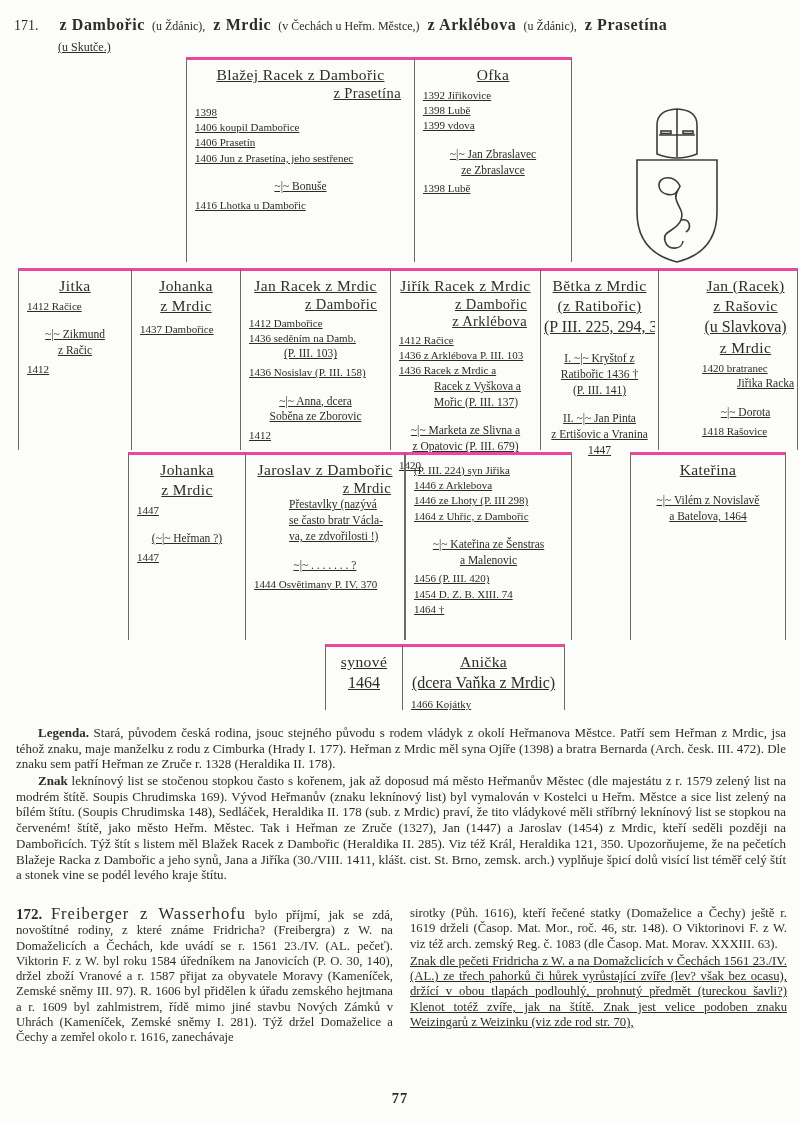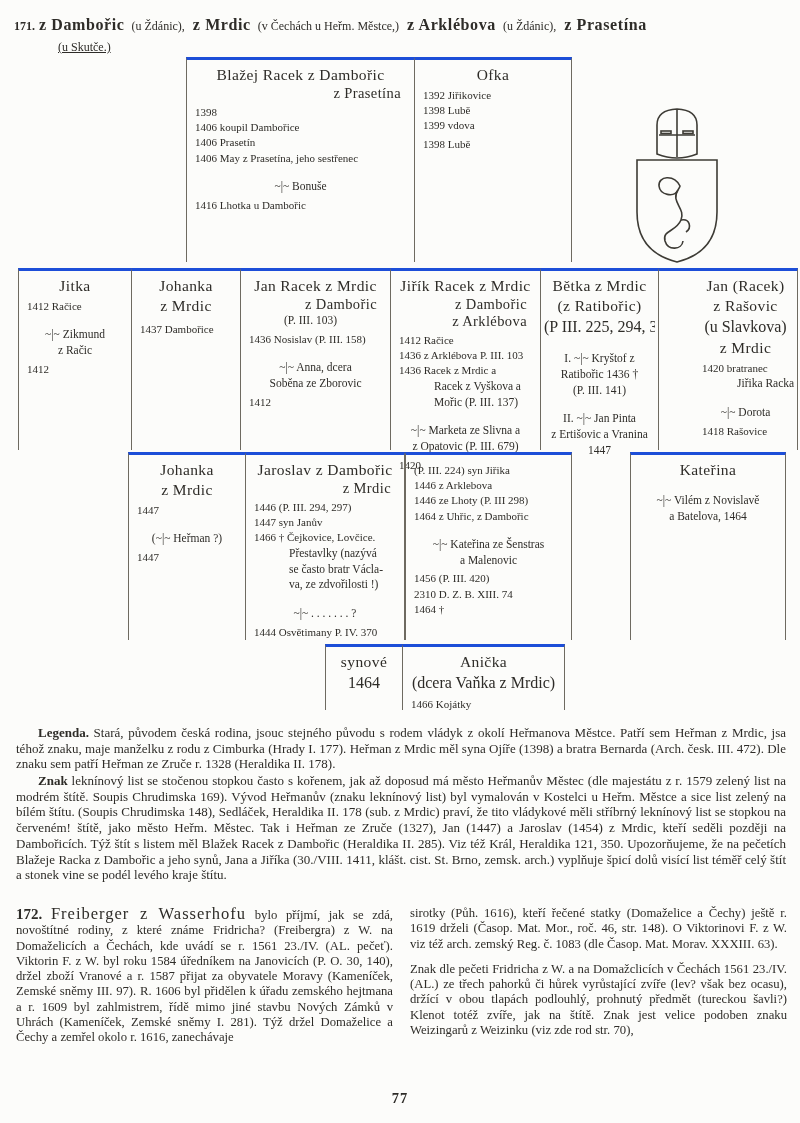--- a/index.html
+++ b/index.html
@@ -4,29 +4,29 @@
 <style>
   html,body{margin:0;padding:0;background:#e8e6e0;}
   .page{
     position:relative;width:800px;height:1123px;margin:0 auto;
     background:#fcfcfa;color:#2e2c28;
     font-family:"Liberation Serif","DejaVu Serif",serif;
     overflow:hidden;
   }
   
   .hdr{position:absolute;left:14px;top:16px;width:774px;white-space:nowrap;}
-  .hdr .num{font-weight:bold;font-size:12px;margin-right:0;}
+  .hdr .num{font-weight:normal;font-size:14px;margin-right:17px;}
   .hdr .fam{font-weight:bold;font-size:16px;letter-spacing:.6px;}
   .hdr .famnote{font-size:12px;margin:0 4px 0 3px;}
   .hdr2{position:absolute;left:58px;top:40px;font-size:12px;text-decoration:underline;}
   
   .pbox{
     position:absolute;box-sizing:border-box;
-    border-top:3px solid #1d4ed8;border-left:1px solid #6e6a60;
-    padding:5px 3px 2px 3px;background:transparent;
+    border-top:3px solid #ec4899;border-left:1px solid #6e6a60;
+    padding:5px 3px 2px 3px;background:transparent;text-decoration:underline;
   }
   .pbox.rb{border-right:1px solid #6e6a60;}
   .blk{margin:0;}
   .blk-title{text-align:center;font-size:15.5px;line-height:1.3;letter-spacing:.4px;}
   .blk-title2{text-align:right;font-size:14.5px;padding-right:10px;letter-spacing:.4px;}
   .blk-note{text-align:center;font-size:16px;line-height:1.35;}
   .blk-events{font-size:11px;line-height:1.38;padding-left:5px;margin-top:3px;}
   .blk-indent{font-size:11.5px;line-height:1.38;padding-left:40px;}
   .blk-marriage{text-align:center;font-size:11.5px;line-height:1.38;margin-top:13px;}
   .ln{white-space:nowrap;overflow:hidden;}
@@ -44,21 +44,21 @@
   
   .col{
     position:absolute;top:906px;width:377px;text-align:justify;
     font-size:12.7px;line-height:15.3px;
   }
   .col-left{left:16px;}
   .col-right{left:410px;}
   .s172num{font-weight:bold;font-size:15px;}
   .s172head{font-weight:normal;font-size:16.5px;letter-spacing:1px;}
   .col p{margin:0;}
-  .col p + p{margin-top:10px;}
+  .col p + p{margin-top:2px;text-decoration:underline;}
   
   .pageno{
     position:absolute;left:0;top:1090px;width:100%;text-align:center;
     font-size:14.5px;font-weight:bold;letter-spacing:1px;
   }
 </style>
 </head>
 <body>
 
 <div class="page">
@@ -102,38 +102,42 @@
       <div class="blk blk-title">
         <div class="ln">Blažej Racek z Dambořic</div>
       </div>
       <div class="blk blk-title2">
         <div class="ln">z Prasetína</div>
       </div>
       <div class="blk blk-events">
         <div class="ln">1398</div>
         <div class="ln">1406 koupil Dambořice</div>
         <div class="ln">1406 Prasetín</div>
-        <div class="ln">1406 May z Prasetína, jeho sestřenec</div>
+        <div class="ln">1406 Jun z Prasetína, jeho sestřenec</div>
       </div>
       <div class="blk blk-marriage">
         <div class="ln">~|~ Bonuše</div>
       </div>
       <div class="blk blk-events">
         <div class="ln">1416 Lhotka u Dambořic</div>
       </div>
     </div>
   <div class="pbox rb" style="left:414px;top:57px;width:158px;height:205px;">
       <div class="blk blk-title">
         <div class="ln">Ofka</div>
       </div>
       <div class="blk blk-events">
         <div class="ln">1392 Jiřikovice</div>
         <div class="ln">1398 Lubě</div>
         <div class="ln">1399 vdova</div>
       </div>
+      <div class="blk blk-marriage">
+        <div class="ln">~|~ Jan Zbraslavec</div>
+        <div class="ln">ze Zbraslavce</div>
+      </div>
       <div class="blk blk-events">
         <div class="ln">1398 Lubě</div>
       </div>
     </div>
 
   <div class="pbox" style="left:18px;top:268px;width:113px;height:182px;">
       <div class="blk blk-title">
         <div class="ln">Jitka</div>
       </div>
       <div class="blk blk-events">
@@ -158,20 +162,24 @@
       <div class="blk blk-events">
         <div class="ln">1437 Dambořice</div>
       </div>
     </div>
   <div class="pbox" style="left:240px;top:268px;width:150px;height:182px;">
       <div class="blk blk-title">
         <div class="ln">Jan Racek z Mrdic</div>
       </div>
       <div class="blk blk-title2">
         <div class="ln">z Dambořic</div>
+      </div>
+      <div class="blk blk-events">
+        <div class="ln">1412 Dambořice</div>
+        <div class="ln">1436 seděním na Damb.</div>
       </div>
       <div class="blk blk-indent">
         <div class="ln">(P. III. 103)</div>
       </div>
       <div class="blk blk-events">
         <div class="ln">1436 Nosislav (P. III. 158)</div>
       </div>
       <div class="blk blk-marriage">
         <div class="ln">~|~ Anna, dcera</div>
         <div class="ln">Soběna ze Zborovic</div>
@@ -263,25 +271,20 @@
       <div class="blk blk-events">
         <div class="ln">1447</div>
       </div>
     </div>
   <div class="pbox rb" style="left:245px;top:452px;width:160px;height:188px;">
       <div class="blk blk-title">
         <div class="ln">Jaroslav z Dambořic</div>
       </div>
       <div class="blk blk-title2">
         <div class="ln">z Mrdic</div>
-      </div>
-      <div class="blk blk-events">
-        <div class="ln">1446 (P. III. 294, 297)</div>
-        <div class="ln">1447 syn Janův</div>
-        <div class="ln">1466 † Čejkovice, Lovčice.</div>
       </div>
       <div class="blk blk-indent">
         <div class="ln">Přestavlky (nazývá</div>
         <div class="ln">se často bratr Václa-</div>
         <div class="ln">va, ze zdvořilosti !)</div>
       </div>
       <div class="blk blk-marriage">
         <div class="ln">~|~ . . . . . . . ?</div>
       </div>
       <div class="blk blk-events">
@@ -294,21 +297,21 @@
         <div class="ln">1446 z Arklebova</div>
         <div class="ln">1446 ze Lhoty (P. III 298)</div>
         <div class="ln">1464 z Uhřic, z Dambořic</div>
       </div>
       <div class="blk blk-marriage">
         <div class="ln">~|~ Kateřina ze Šenstras</div>
         <div class="ln">a Malenovic</div>
       </div>
       <div class="blk blk-events">
         <div class="ln">1456 (P. III. 420)</div>
-        <div class="ln">2310 D. Z. B. XIII. 74</div>
+        <div class="ln">1454 D. Z. B. XIII. 74</div>
         <div class="ln">1464 †</div>
       </div>
     </div>
   <div class="pbox rb" style="left:630px;top:452px;width:156px;height:188px;">
       <div class="blk blk-title">
         <div class="ln">Kateřina</div>
       </div>
       <div class="blk blk-marriage">
         <div class="ln">~|~ Vilém z Novislavě</div>
         <div class="ln">a Batelova, 1464</div>

